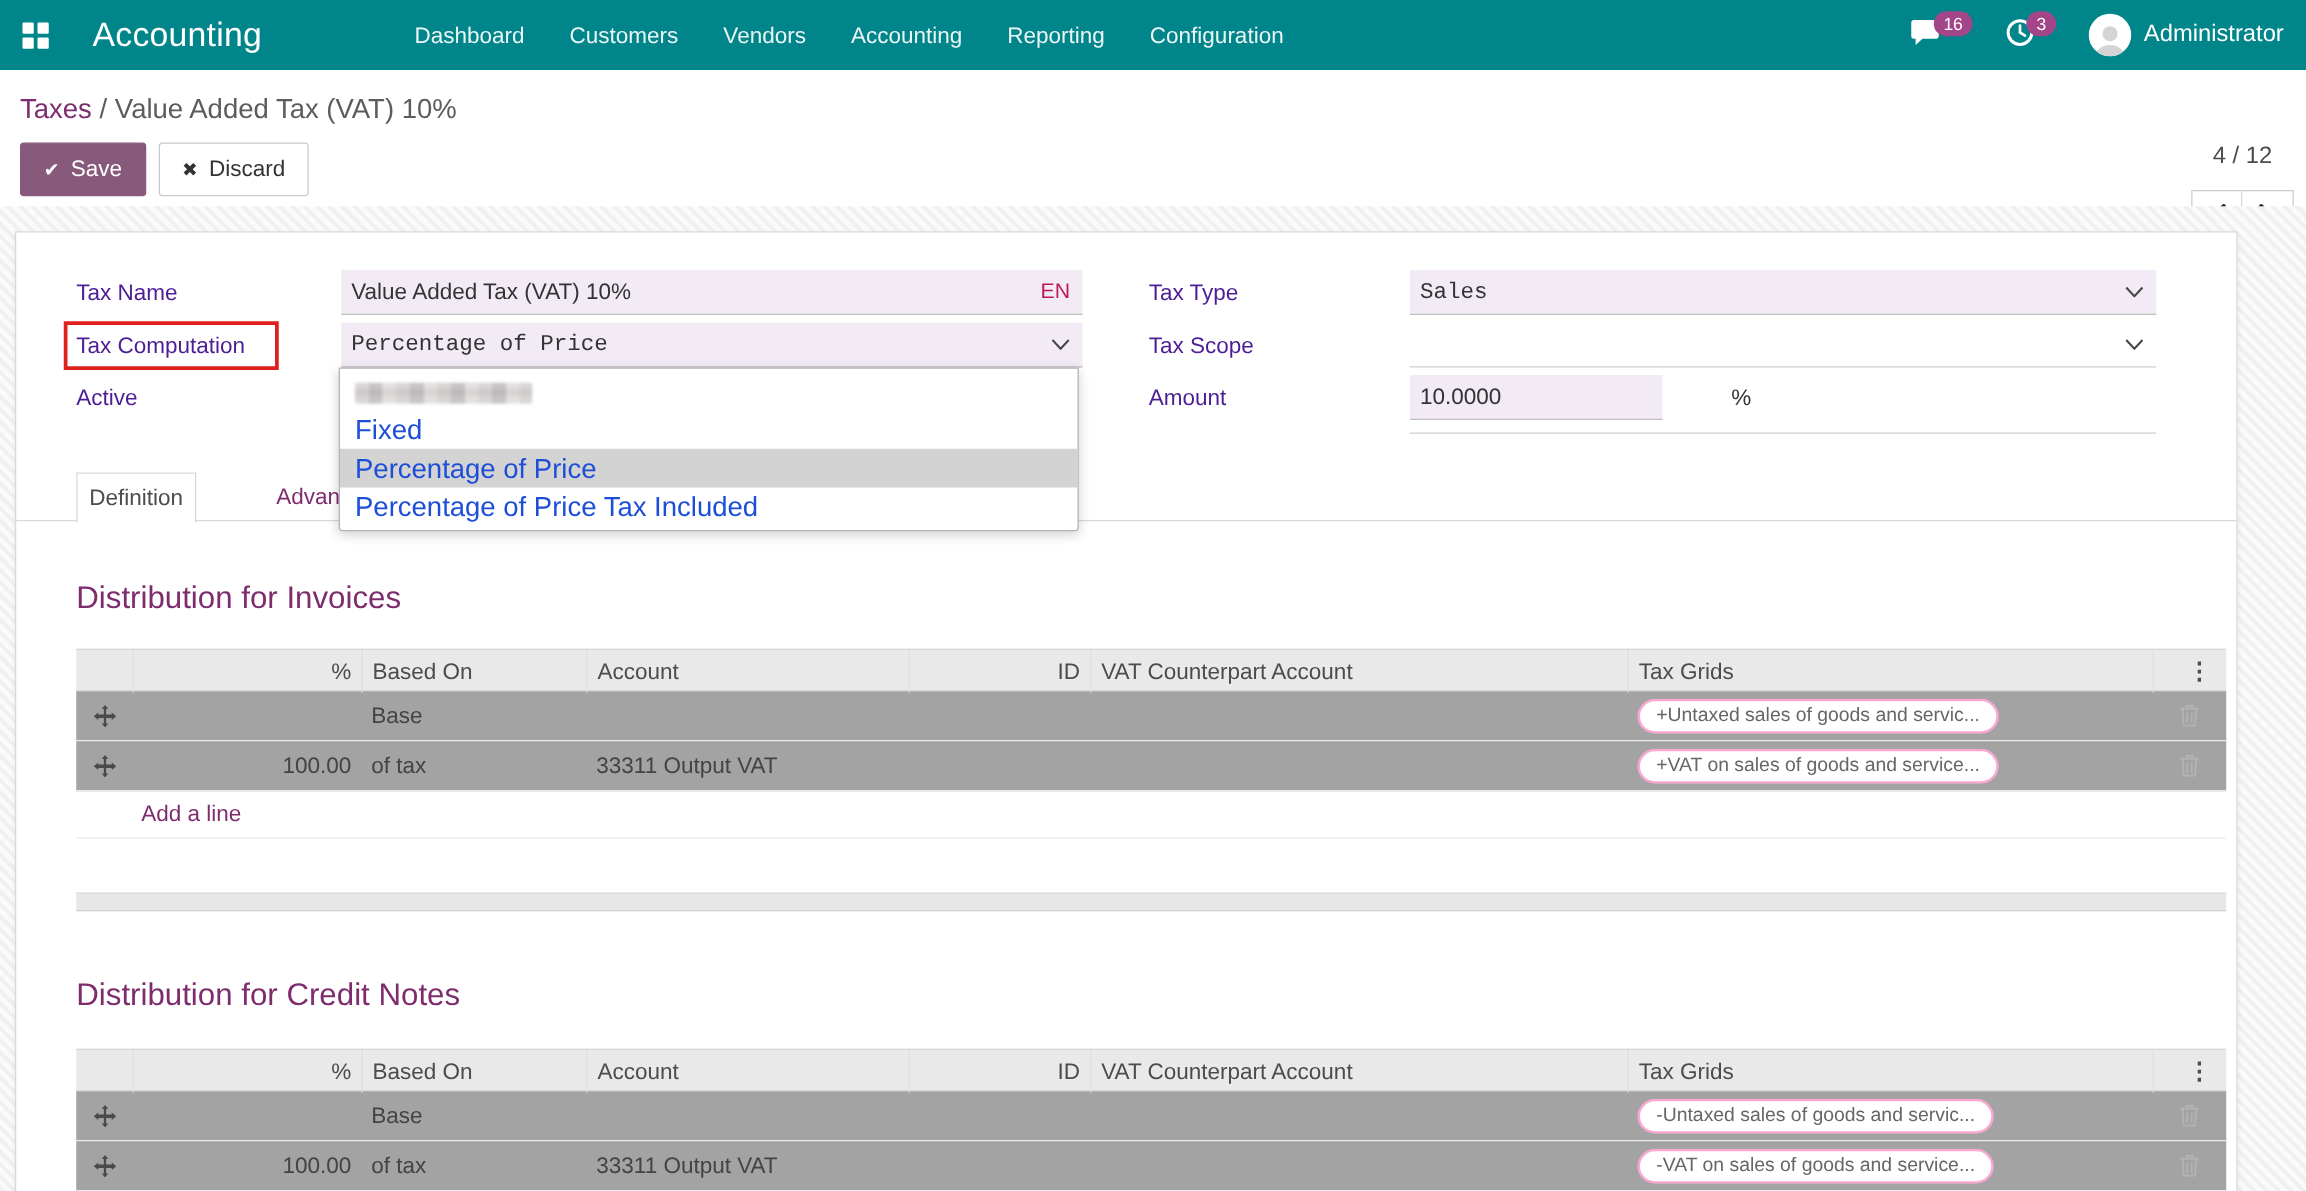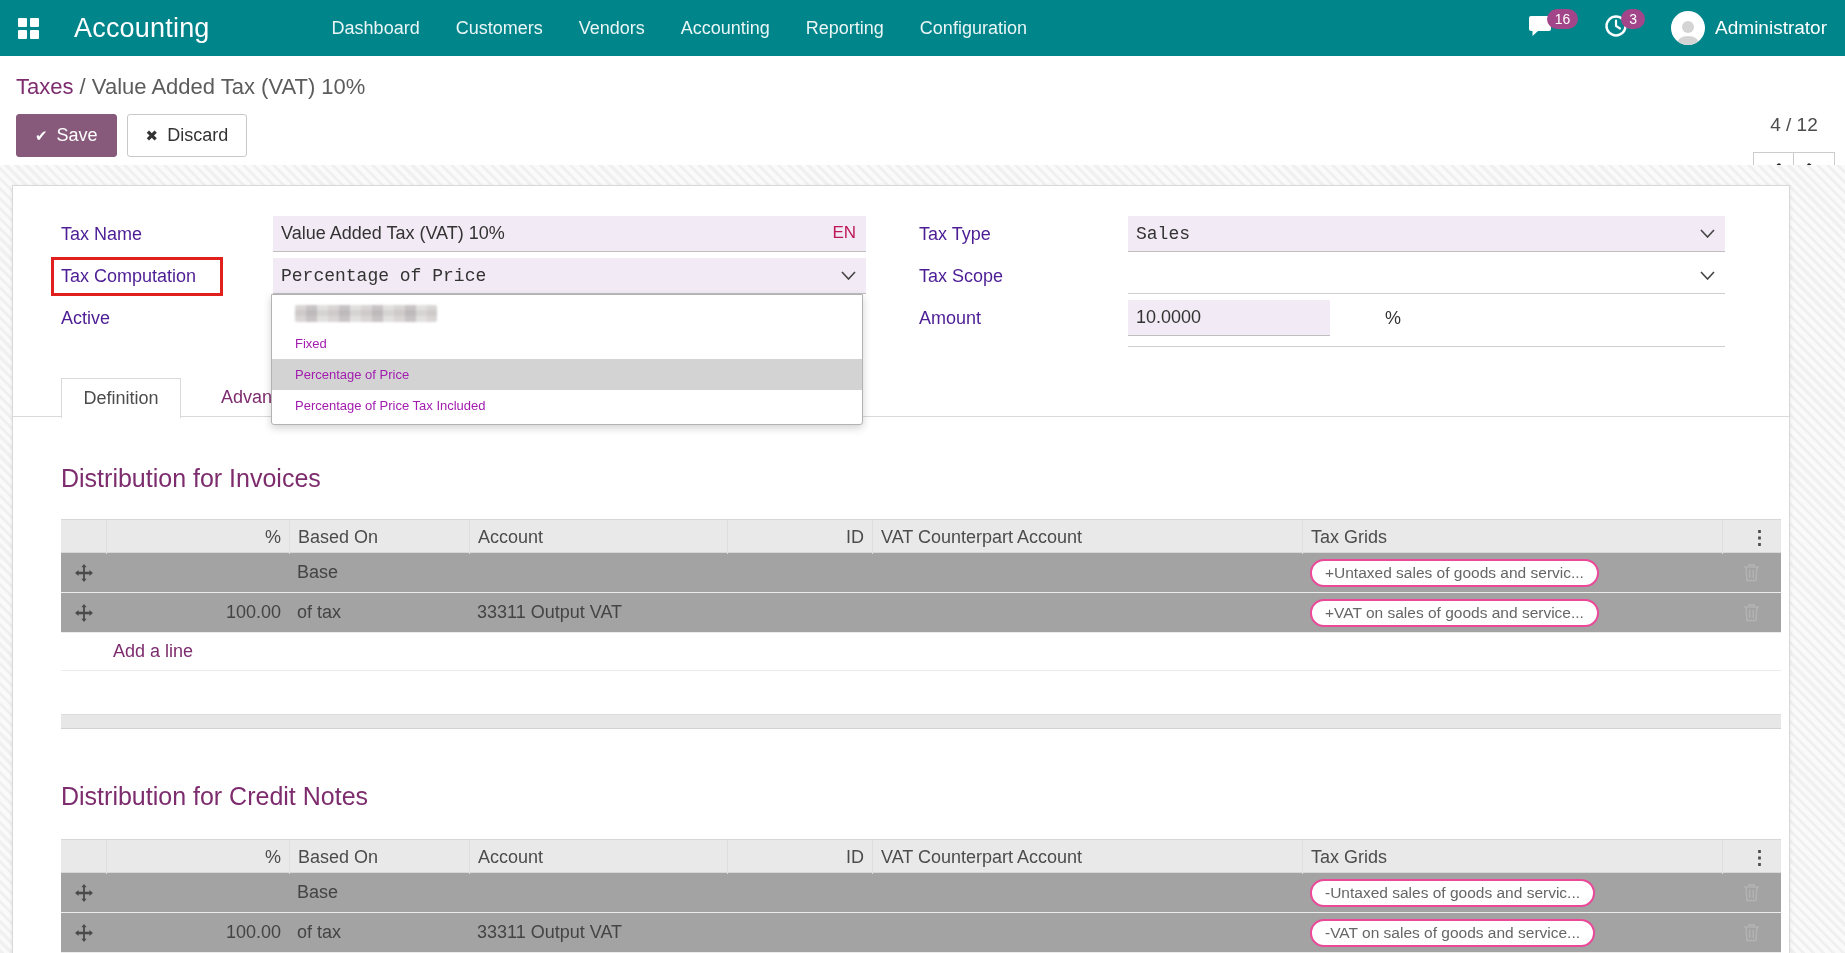--- a/index.html
+++ b/index.html
@@ -59,52 +59,52 @@
   .lang-badge { position:absolute; right:10px; top:7px; color:#be185d; font-size:17px; }
   .red-box { position:absolute; left:38px; top:71px; width:172px; height:39px;
              border:3px solid #e0201d; pointer-events:none; }
   .suffix { position:absolute; font-size:18px; color:#333; }
   .hline { position:absolute; height:1px; background:#cfcfcf; }
 
   
   .dropdown { position:absolute; left:258px; top:108px; width:592px; background:#fff;
               border:1px solid #b3b3b3; border-radius:0 0 3px 3px; padding:2px 0 3px;
               box-shadow:0 3px 9px rgba(0,0,0,.18); z-index:30; }
-  .dd-opt { height:31px; line-height:31px; padding:0 23px; font-size:13px; color:#a21caf;
+  .dd-opt { height:31px; line-height:31px; padding:0 12px; font-size:22px; color:#1d4ed8;
             cursor:pointer; white-space:nowrap; }
   .dd-opt.selected { background:#d3d3d3; }
   .redacted-bar { display:inline-block; width:142px; height:17px; vertical-align:middle; border-radius:2px;
     background:
       repeating-linear-gradient(90deg,#d9d5d5 0 11px,#c8c3c5 11px 22px,#e2dfdf 22px 33px),
       repeating-linear-gradient(0deg,rgba(255,255,255,.45) 0 6px,rgba(0,0,0,.05) 6px 12px);
     background-blend-mode:multiply; filter:blur(1.3px); }
 
   
   .tab-bar { position:absolute; left:0; top:192px; width:100%; height:39px; border-bottom:1px solid #d9d9d9; }
   .tab { position:absolute; top:0; height:39px; display:flex; align-items:center; justify-content:center;
          font-size:18px; cursor:pointer; }
-  .tab-active { left:48px; width:120px; background:#fff; border:1px solid #d9d9d9; border-bottom:none;
+  .tab-active { left:48px; width:96px; background:#fff; border:1px solid #d9d9d9; border-bottom:none;
                 height:40px; color:#4c4c4c; }
   .tab-inactive { left:168px; width:160px; color:#7d2c6e; }
 
   
   .sec-title { position:absolute; left:48px; font-size:25px; font-weight:500; color:#7d2c6e; }
   .dist-table { position:absolute; left:48px; width:1720px; }
   .t-head, .t-row, .t-foot { display:grid;
       grid-template-columns:45px 183px 180px 258px 145px 430px 420px 59px; align-items:center; }
   .t-head { height:34px; background:#e9e9e9; border-top:1px solid #d7d7d7; border-bottom:1px solid #d7d7d7;
             color:#4c4c4c; font-size:18px; }
   .t-head > div { padding:0 8px; height:34px; display:flex; align-items:center; border-left:1px solid #dedede; }
   .t-head > div:first-child { border-left:none; }
   .t-row { height:40px; border-bottom:1px solid #ececec; font-size:18px; background:#a3a3a3; }
   .t-row > div { padding:0 8px; display:flex; align-items:center; overflow:hidden; }
   .c-right { justify-content:flex-end !important; text-align:right; }
   .drag-handle { cursor:move; display:flex; align-items:center; justify-content:center; width:100%; }
   .tag-pill { display:inline-flex; align-items:center; max-width:292px; height:28px; padding:0 13px;
-              border:2px solid #ec4899; border-radius:15px; color:#666; font-size:15.5px;
+              border:2px solid #f9a8d4; border-radius:15px; color:#666; font-size:15.5px;
               white-space:nowrap; overflow:hidden; background:#fff; cursor:pointer; }
   .trash-btn { cursor:pointer; display:flex; align-items:center; justify-content:center; width:100%; }
   .kebab { font-size:19px; font-weight:bold; color:#4c4c4c; cursor:pointer; width:100%; text-align:right;
            padding-right:4px; }
   .t-foot { height:38px; border-bottom:1px solid #ececec; }
   .add-line { grid-column:2 / span 6; color:#7d2c6e; font-size:18px; cursor:pointer; padding-left:7px; }
   .h-scroll { position:absolute; left:48px; top:528px; width:1720px; height:15px; background:#e7e7e7;
               border-top:1px solid #dcdcdc; border-bottom:1px solid #d2d2d2; }
 </style>
 </head>

